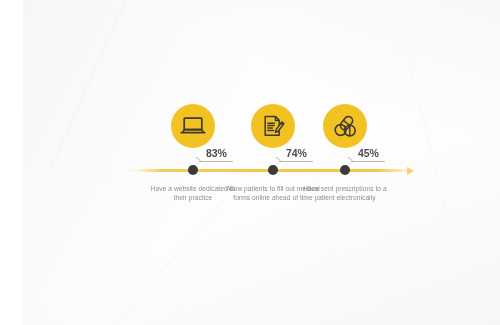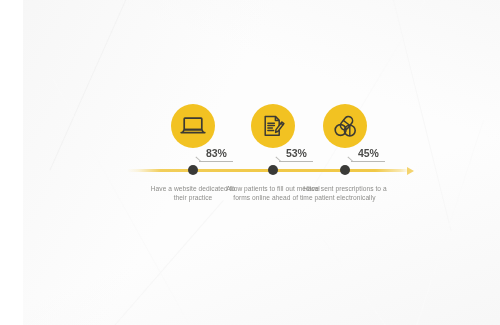--- a/index.html
+++ b/index.html
@@ -246,21 +246,21 @@
           <path d="M6.9 11.6 H13.4" stroke-linecap="round"></path>
           <path d="M6.9 14.0 H11.4" stroke-linecap="round"></path>
           <path d="M6.9 16.4 H12.6" stroke-linecap="round"></path>
           <path d="M15.0 15.6 L20.9 8.0 L22.9 9.6 L17.1 17.2 L14.6 18.4 Z" fill="#f2c222" stroke-linejoin="round"></path>
           <path d="M19.9 9.2 L21.9 10.8" stroke-linecap="round"></path>
         </svg>
       </div>
     </div>
     <div class="pin-dot"></div>
     <div class="pct-wrap">
-      <div class="pct-label">53%</div>
+      <div class="pct-label">74%</div>
       <div class="pct-leader"></div>
       <div class="pct-leader-tick"></div>
     </div>
     <div class="caption">Allow patients to fill out medical forms online ahead of time</div>
   </div>
 
   <div class="pin-group" style="left:322px; top:170px;">
     <div class="pin">
       <div class="pin-tail"></div>
       <div class="pin-body"></div>

